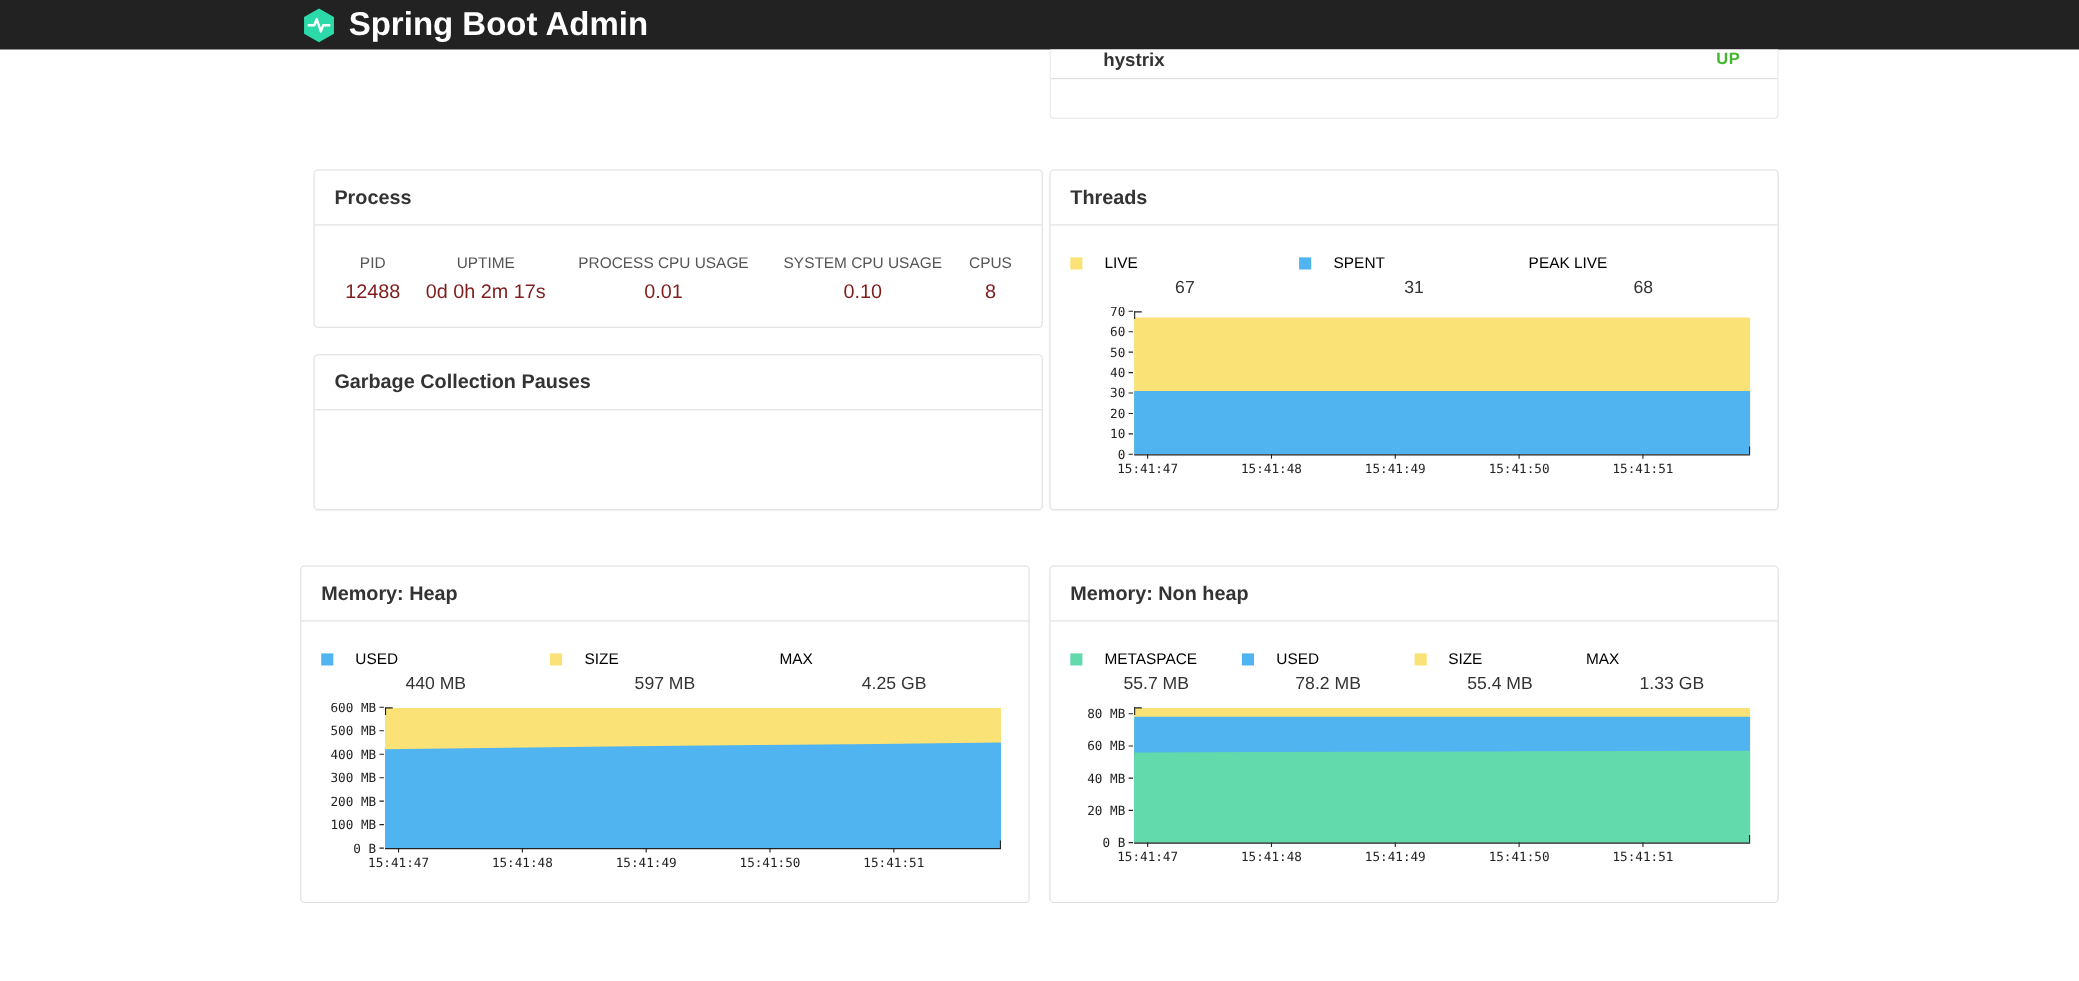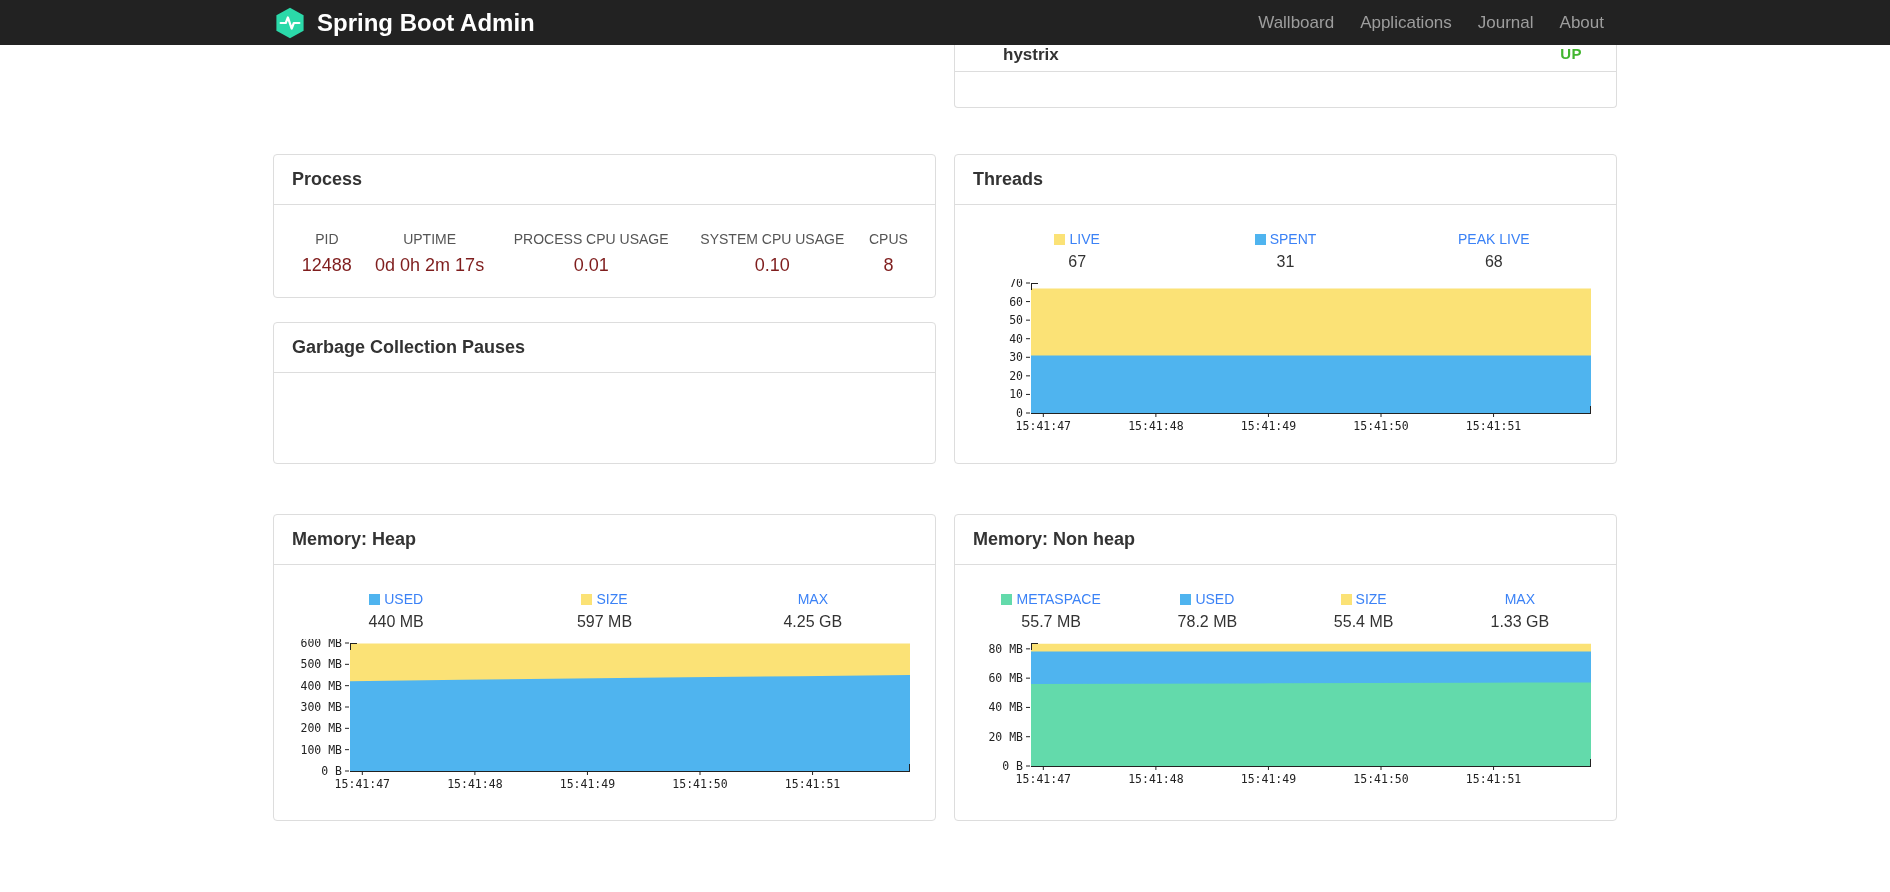--- a/index.html
+++ b/index.html
@@ -9,29 +9,29 @@
     background:#fff; color:#333;
     font-family:"Liberation Sans","DejaVu Sans",sans-serif;
   }
   
   .navbar { height:45px; background:#222; }
   .nav-container {
     width:1374px; height:100%; margin:0 auto; padding:0 15px;
     display:flex; align-items:center; justify-content:space-between;
   }
   .brand { display:flex; align-items:center; gap:10px; text-decoration:none;
-    color:#fff; font-weight:bold; font-size:24px; }
+    color:#fff; font-weight:bold; font-size:30px; }
   .brand svg { width:34px; height:34px; display:block; }
   .nav-links { display:flex; align-items:center; height:100%; }
   .nav-link { color:#9d9d9d; font-size:17px; text-decoration:none; padding:0 13px; }
   
   .container { width:1374px; margin:0 auto; padding:0 15px; }
   .row { display:flex; justify-content:space-between; align-items:flex-start; }
   .col { width:663px; }
-  .row1 { margin-top:46px; }
+  .row1 { margin-top:46px;margin-left:12px; }
   .row2 { margin-top:50px; }
   
   .panel { background:#fff; border:1px solid #ddd; border-radius:4px; overflow:hidden; }
   .panel-heading { padding:14px 18px; border-bottom:1px solid #ddd;
     font-weight:bold; font-size:18px; color:#333; }
   .panel-body { padding:14px 18px 10px 18px; }
   #panel-process { height:144px; margin-bottom:24px; }
   #panel-gc { height:142px; }
   #panel-threads { height:310px; }
   .row2 .panel { height:307px; }
@@ -43,46 +43,40 @@
   .health-status { font-weight:bold; font-size:15px; letter-spacing:.5px; }
   
   .mtable { display:table; width:100%; }
   .mrow { display:table-row; }
   .mcell { display:table-cell; text-align:center; padding:2px 6px; }
   .label-cell { font-size:14px; color:#555; padding-top:12px; white-space:nowrap; }
   .value-cell { font-size:18px; color:#7f1d1d; padding-top:6px; }
   
   .legend { display:flex; padding-top:12px; }
   .legend-col { flex:1; text-align:center; }
-  .legend-head { font-size:14px; color:#3b82f6; display:flex; align-items:center;
-    justify-content:center; gap:4px; white-space:nowrap; }
+  .legend-head { font-size:14px; color:#000000; display:flex; align-items:center;
+    justify-content:flex-start; gap:20px; white-space:nowrap; }
   .swatch { width:11px; height:11px; display:inline-block; flex:none; }
   .legend-value { font-size:16px; color:#333; margin-top:6px; }
   
   .chart { margin-top:8px; }
   .chart svg { display:block; }
 </style>
 </head>
 <body>
 
 <header class="navbar">
   <div class="nav-container">
     <a class="brand" href="#">
       <svg viewBox="0 0 40 40" aria-hidden="true">
         <polygon points="20,2 36,11 36,29 20,38 4,29 4,11" fill="#2BD9A9"></polygon>
         <polyline points="9,20 15,20 17.5,13.5 22,26.5 24.5,20 31,20" fill="none" stroke="#ffffff" stroke-width="2.6" stroke-linecap="round" stroke-linejoin="round"></polyline>
       </svg>
       <span>Spring Boot Admin</span>
     </a>
-    <nav class="nav-links">
-        <a class="nav-link" href="#">Wallboard</a>
-        <a class="nav-link" href="#">Applications</a>
-        <a class="nav-link" href="#">Journal</a>
-        <a class="nav-link" href="#">About</a>
-      </nav>
   </div>
 </header>
 
 <main class="container">
 
   <div class="row top-row">
     <div class="col"></div>
     <div class="col">
       <div class="panel cut-panel">
         <div class="health-row">

